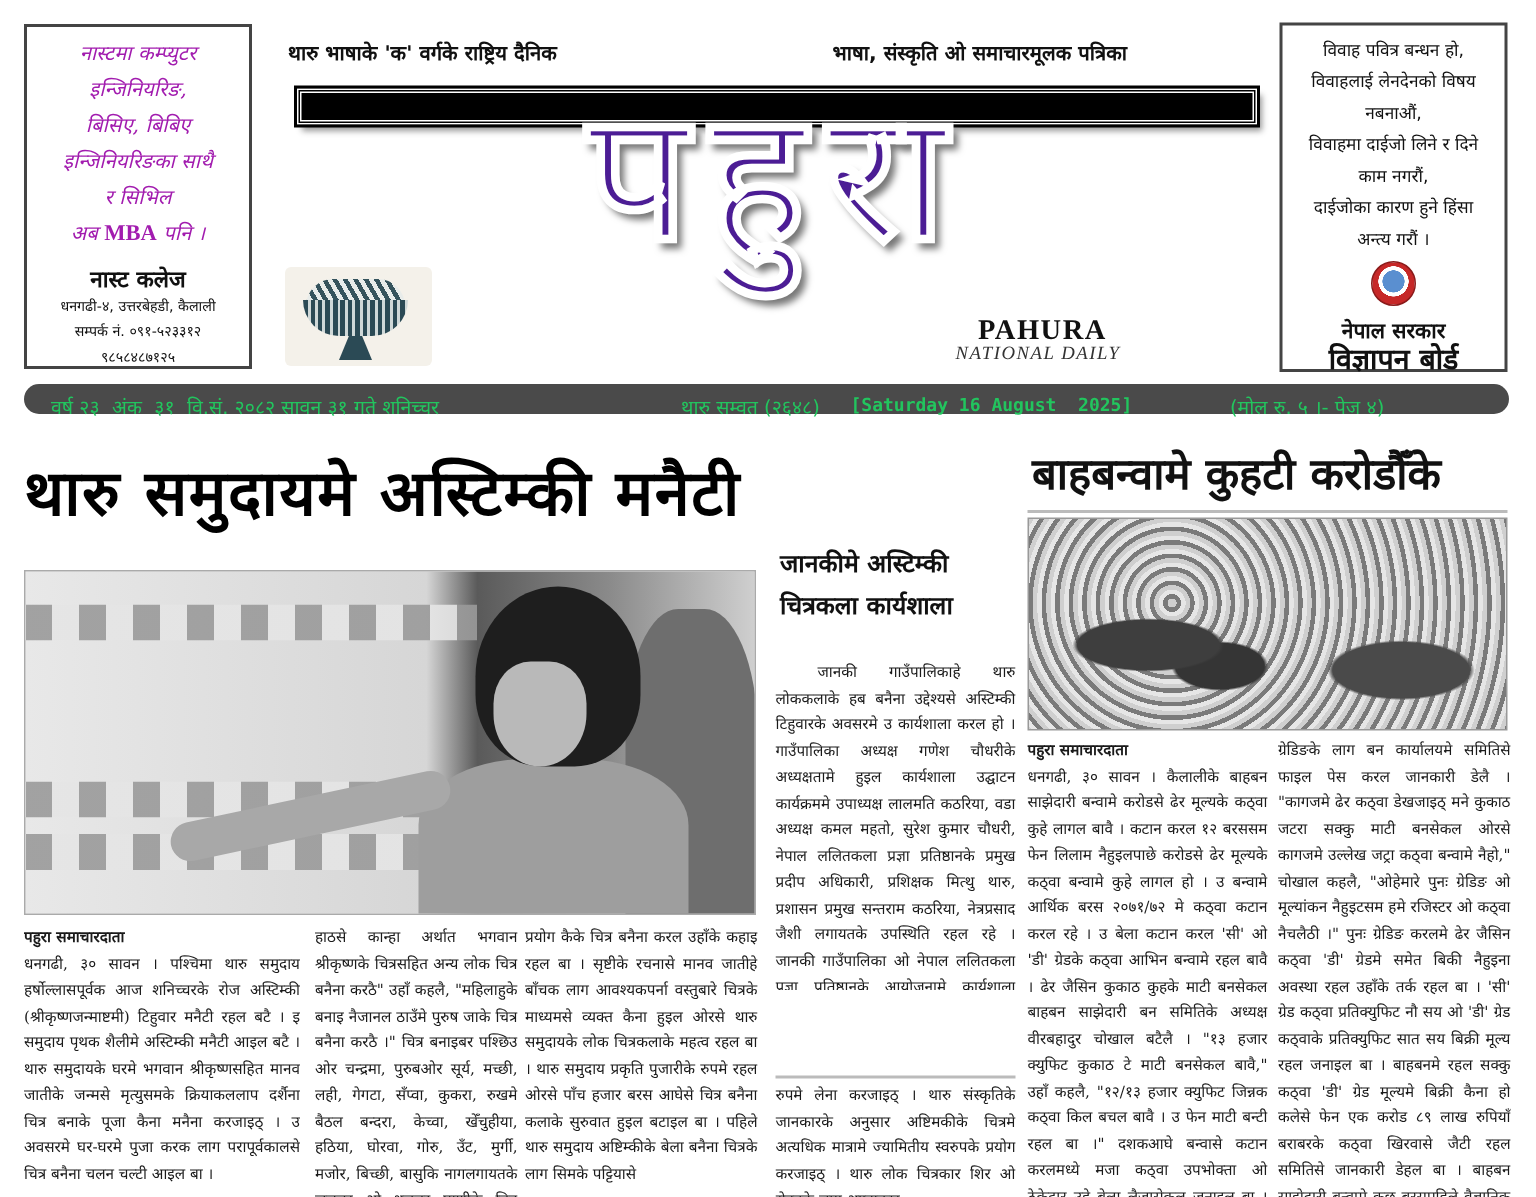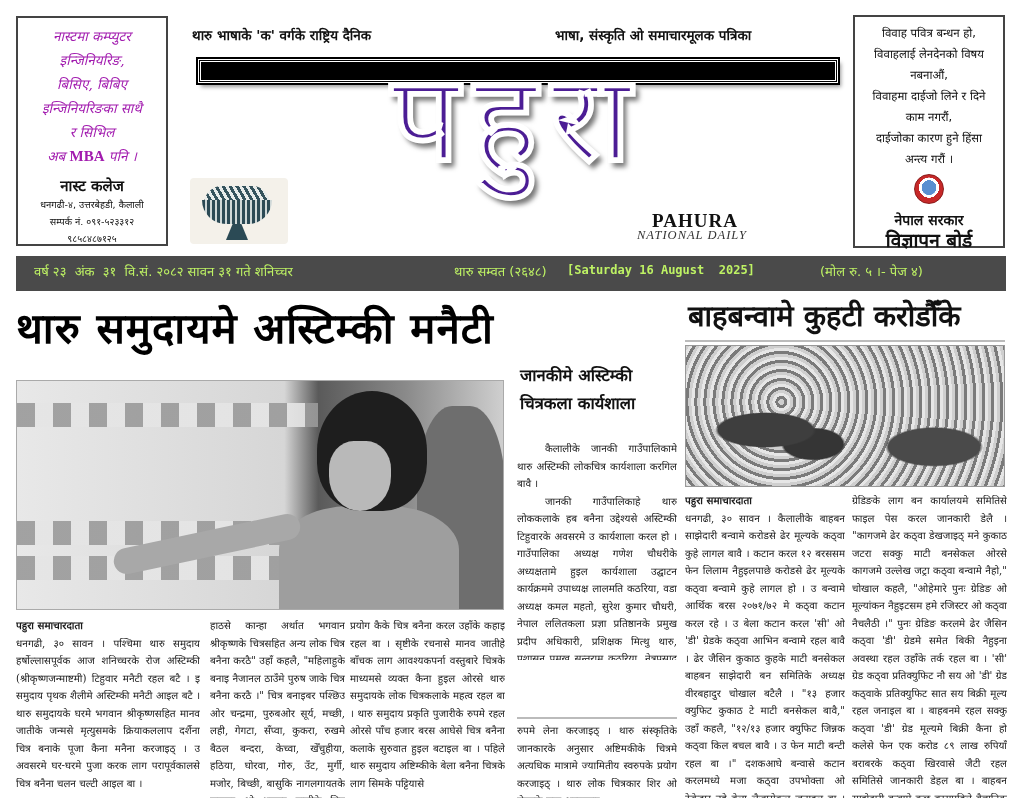--- a/index.html
+++ b/index.html
@@ -30,22 +30,22 @@
 
   .basket { left: 190px; top: 178px; width: 98px; height: 66px; background: #f4f1ea; border-radius: 4px; overflow: hidden; }
   .basket .bowl { position: absolute; left: 12px; top: 22px; width: 70px; height: 24px; border-radius: 0 0 40px 40px; background: repeating-linear-gradient(90deg, #2b4a55 0 3px, #cfd8d8 3px 5px); }
   .basket .items { position: absolute; left: 14px; top: 8px; width: 66px; height: 18px; border-radius: 30px 30px 0 0; background: repeating-linear-gradient(60deg, #35535c 0 3px, #e8ecea 3px 6px); }
   .basket .stand { position: absolute; left: 36px; top: 46px; width: 22px; height: 16px; background: #2b4a55; clip-path: polygon(30% 0,70% 0,100% 100%,0 100%); }
 
   .pahura-en { left: 652px; top: 199px; font-family: "Liberation Serif", serif; font-weight: bold; font-size: 19px; letter-spacing: 1px; margin-top: 11px; }
   .nat-daily { left: 637px; top: 228px; font-family: "Liberation Serif", serif; font-style: italic; font-size: 12.5px; letter-spacing: 1px; color: #333; }
 
   
-  .infobar { left: 16px; top: 256px; width: 990px; height: 35px; background: #4a4a4a; color: #bef264;
-     display: flex; align-items: center; font-size: 13px; white-space: pre; }
+  .infobar { left: 16px; top: 256px; width: 990px; height: 20px; background: #4a4a4a; color: #22c55e;
+     display: flex; align-items: center; font-size: 13px; white-space: pre; border-radius: 13px; }
   .infobar .seg { position: absolute; top: 6px; }
   .infobar .en { font-family: "DejaVu Sans Mono", monospace; font-size: 12px; font-weight: bold; }
 
   
   .main-headline { left: 16px; top: 300px; font-size: 42px; font-weight: bold; letter-spacing: 1px; line-height: 58px; color: #000; }
   .side-headline { left: 688px; top: 294px; font-size: 29px; font-weight: bold; line-height: 44px; color: #111; }
   .rule { height: 2px; background: #bbb; }
 
   
   .photo-main { left: 16px; top: 380px; width: 488px; height: 230px; overflow: hidden; border: 1px solid #aaa;
@@ -147,21 +147,20 @@
 </div>
 <div class="abs col" style="left:210px;top:617px;width:135px;height:181px;">
   <p>हाठसे कान्हा अर्थात भगवान श्रीकृष्णके चित्रसहित अन्य लोक चित्र बनैना करठै" उहाँ कहलै, "महिलाहुके बनाइ नैजानल ठाउँमे पुरुष जाके चित्र बनैना करठै ।" चित्र बनाइबर पश्छिउ ओर चन्द्रमा, पुरुबओर सूर्य, मच्छी, लही, गेगटा, सँप्वा, कुकरा, रुखमे बैठल बन्दरा, केच्वा, खेँचुहीया, हठिया, घोरवा, गोरु, उँट, मुर्गी, मजोर, बिच्छी, बासुकि नागलगायतके जलचर ओ थलचर प्राणीके चित्र बनैना करजाइठ् । चित्र बनैना बीच भागमे दलही पराइवर दलहीहे लैजइया</p>
 </div>
 <div class="abs col" style="left:350px;top:617px;width:155px;height:181px;">
   <p>प्रयोग कैके चित्र बनैना करल उहाँके कहाइ रहल बा । सृष्टीके रचनासे मानव जातीहे बाँचक लाग आवश्यकपर्ना वस्तुबारे चित्रके माध्यमसे व्यक्त कैना हुइल ओरसे थारु समुदायके लोक चित्रकलाके महत्व रहल बा । थारु समुदाय प्रकृति पुजारीके रुपमे रहल ओरसे पाँच हजार बरस आघेसे चित्र बनैना कलाके सुरुवात हुइल बटाइल बा । पहिले थारु समुदाय अष्टिम्कीके बेला बनैना चित्रके लाग सिमके पट्टियासे</p>
 </div>
 
 <div class="abs sub-headline">जानकीमे अस्टिम्की चित्रकला कार्यशाला</div>
 <div class="abs col" style="left:517px;top:440px;width:160px;height:220px;">
-  <p class="indent">कैलालीके जानकी गाउँपालिकामे थारु अस्टिम्की लोकचित्र कार्यशाला करगिल बावै ।</p>
   <p class="indent">जानकी गाउँपालिकाहे थारु लोककलाके हब बनैना उद्देश्यसे अस्टिम्की टिहुवारके अवसरमे उ कार्यशाला करल हो । गाउँपालिका अध्यक्ष गणेश चौधरीके अध्यक्षतामे हुइल कार्यशाला उद्घाटन कार्यक्रममे उपाध्यक्ष लालमति कठरिया, वडा अध्यक्ष कमल महतो, सुरेश कुमार चौधरी, नेपाल ललितकला प्रज्ञा प्रतिष्ठानके प्रमुख प्रदीप अधिकारी, प्रशिक्षक मित्थु थारु, प्रशासन प्रमुख सन्तराम कठरिया, नेत्रप्रसाद जैशी लगायतके उपस्थिति रहल रहे । जानकी गाउँपालिका ओ नेपाल ललितकला प्रज्ञा प्रतिष्ठानके आयोजनामे कार्यशाला दुईदिनसम सञ्चालन हुइल रहे ।</p>
 </div>
 <div class="abs rule" style="left:517px;top:717px;width:160px;"></div>
 <div class="abs col" style="left:517px;top:722px;width:160px;height:76px;">
   <p>रुपमे लेना करजाइठ् । थारु संस्कृतिके जानकारके अनुसार अष्टिमकीके चित्रमे अत्यधिक मात्रामे ज्यामितीय स्वरुपके प्रयोग करजाइठ् । थारु लोक चित्रकार शिर ओ रोदनके लाग अण्डाकार</p>
 </div>
 
 <div class="abs side-headline">बाहबन्वामे कुहटी करोडौँके कठ्वा</div>
 <div class="abs rule" style="left:685px;top:340px;width:320px;"></div>
 <div class="abs photo-side"></div>

